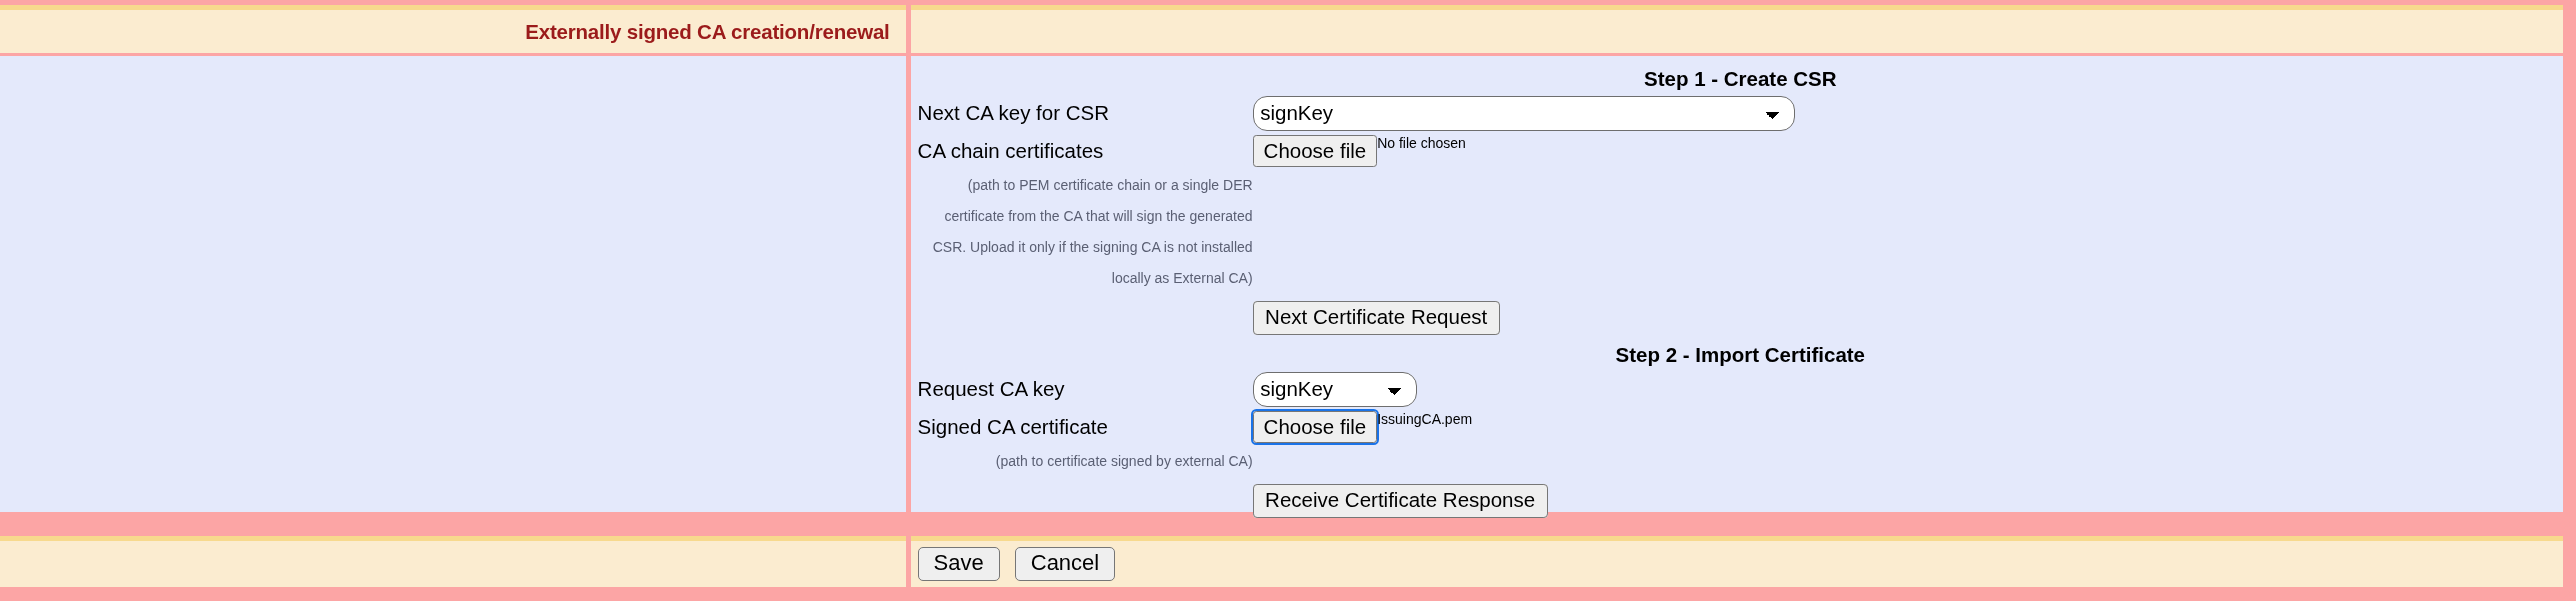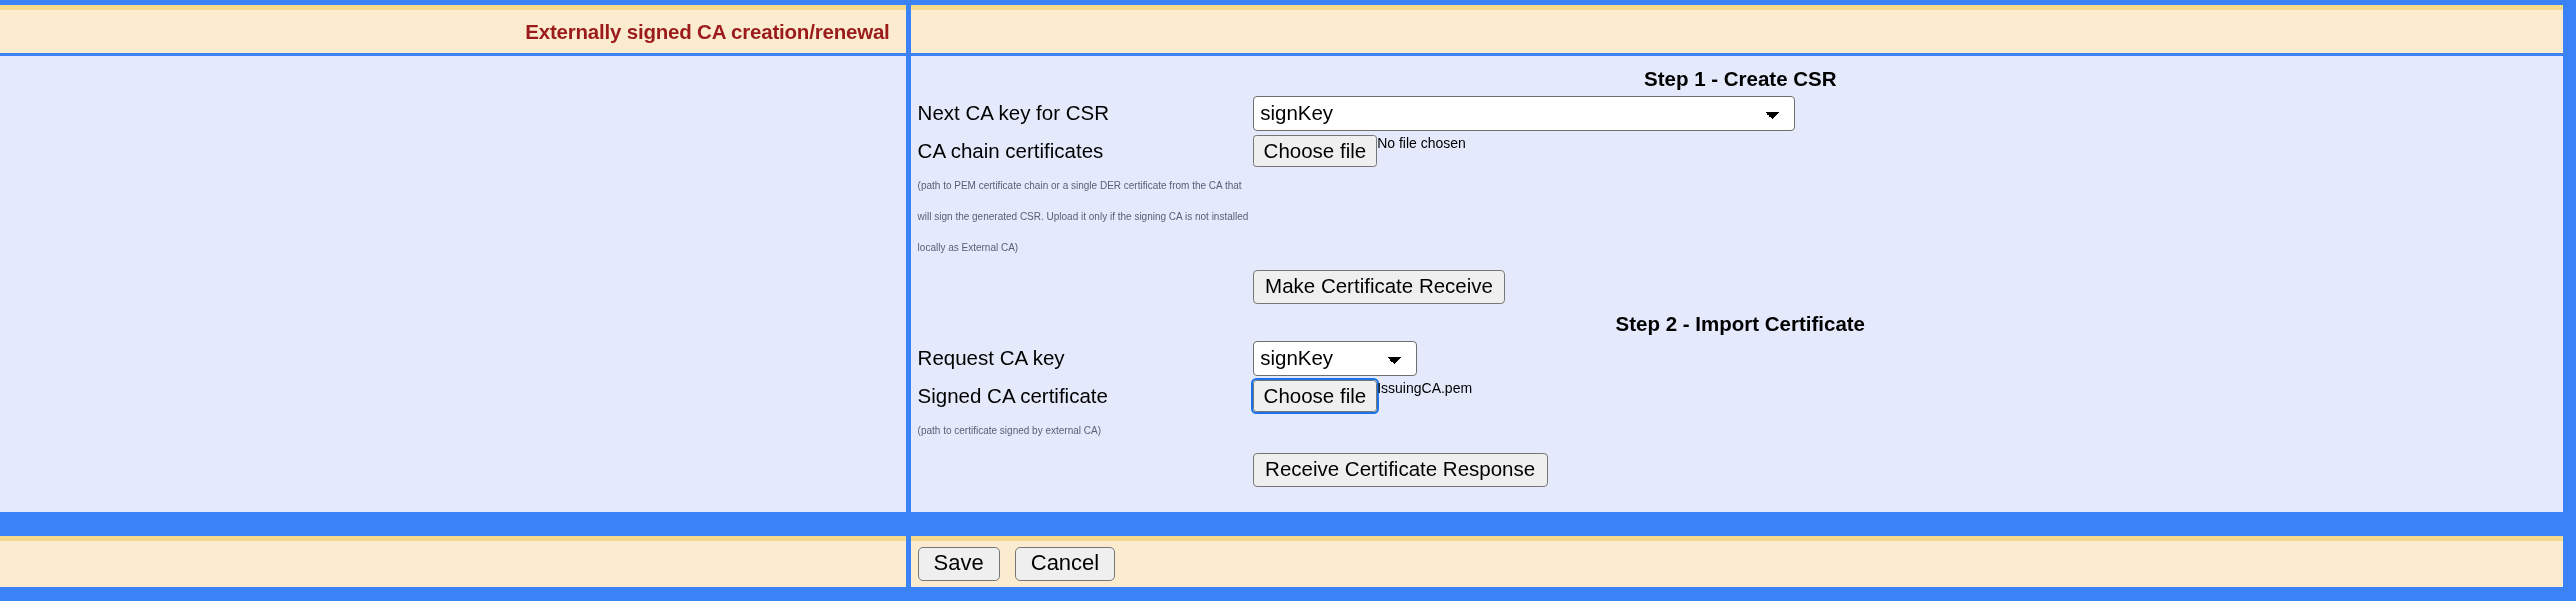--- a/index.html
+++ b/index.html
@@ -14,21 +14,21 @@
   body {
     font-family: "Liberation Sans", sans-serif;
     font-size: 20px;
     color: #000000;
   }
 
   .page {
     position: relative;
     width: 2576px;
     height: 601px;
-    background: #3b82f6;
+    background: #fca5a5;
   }
 
   
   .header-row {
     position: absolute;
     left: 0;
     top: 5px;
     width: 2576px;
     height: 48px;
     display: flex;
@@ -111,41 +111,42 @@
     color: #000;
     white-space: nowrap;
   }
   .fctrl {
     flex: 1;
     display: flex;
     align-items: center;
   }
   .hint {
     color: #5a5f73;
-    font-size: 10px;
+    font-size: 14px;
     line-height: 31px;
     max-width: 345px;
+    text-align: right;
   }
   .hint-row {
     display: flex;
     align-items: flex-start;
   }
   .hint-block {
     width: 335px;
     flex: 0 0 335px;
   }
 
   
   select.sel {
     font-family: "Liberation Sans", sans-serif;
     font-size: 20.5px;
     color: #000;
     background: #ffffff;
     border: 1.6px solid #6e6e6e;
-    border-radius: 4px;
+    border-radius: 14px;
     padding: 2.5px 5px 3.3px 6.6px;
     height: 35px;
     box-sizing: border-box;
     -webkit-appearance: none;
     appearance: none;
     background-image:
       linear-gradient(45deg, transparent 50%, #000 50%),
       linear-gradient(135deg, #000 50%, transparent 50%);
     background-position:
       calc(100% - 21.4px) 15px,
@@ -286,21 +287,21 @@
 
         <div class="hint-row">
           <div class="hint-block">
             <div class="hint">(path to PEM certificate chain or a single DER certificate from the CA that will sign the generated CSR. Upload it only if the signing CA is not installed locally as External CA)</div>
           </div>
           <div class="fctrl"></div>
         </div>
 
         <div class="btn-row">
           <div class="btn-offset">
-            <span class="act-btn">Make Certificate Receive</span>
+            <span class="act-btn">Next Certificate Request</span>
           </div>
         </div>
 
         <div class="step-title">Step 2 - Import Certificate</div>
 
         <div class="frow">
           <div class="flabel">Request CA key</div>
           <div class="fctrl">
             <select class="sel sel-narrow">
               <option>signKey</option>

